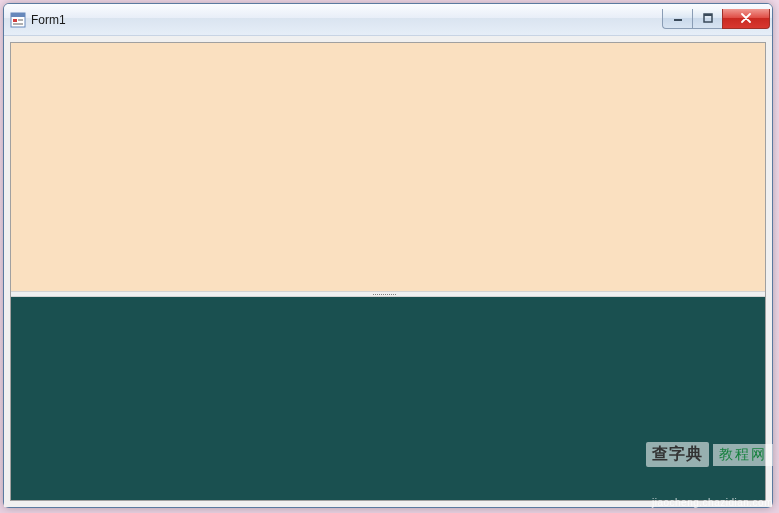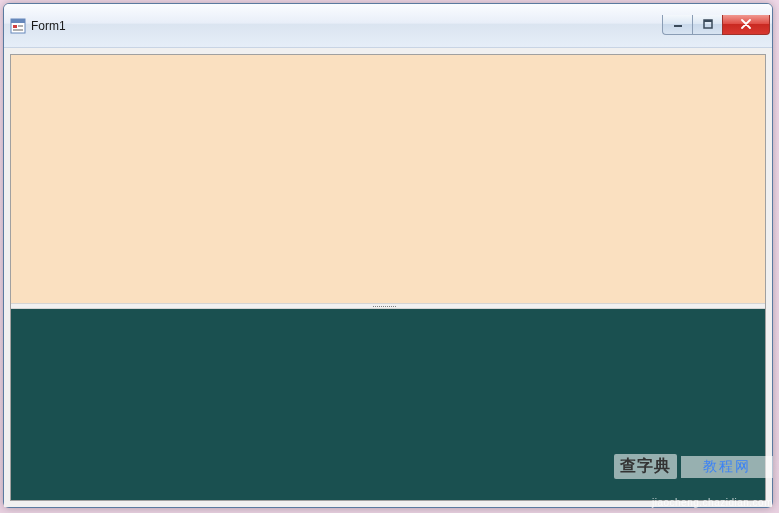--- a/index.html
+++ b/index.html
@@ -23,21 +23,21 @@
       width: 770px;
       height: 505px;
       background: #f0f0f0;
       border: 1px solid #5a7aa0;
       border-radius: 6px;
       box-shadow: 0 0 8px rgba(0,0,0,0.25);
       display: flex;
       flex-direction: column;
     }
     .titlebar {
-      height: 44px;
+      height: 32px;
       background: linear-gradient(to bottom, #fafcff 0%, #e8eef8 45%, #dae4f0 46%, #e6eef8 100%);
       border-bottom: 1px solid #c8d4e4;
       border-radius: 5px 5px 0 0;
       display: flex;
       align-items: center;
       padding: 0 2px 0 6px;
     }
     .app-icon {
       width: 16px;
       height: 16px;
@@ -136,41 +136,42 @@
       background: #1a5050;
     }
     .watermark {
       position: absolute;
       right: 6px;
       bottom: 5px;
       display: flex;
       flex-direction: column;
       align-items: flex-end;
       pointer-events: none;
+      gap: 12px;
     }
     .watermark-main {
       display: flex;
       align-items: center;
       gap: 4px;
     }
     .watermark-logo {
       background: rgba(255,255,255,0.55);
       padding: 2px 6px;
       border-radius: 2px;
       font-size: 16px;
       font-weight: bold;
       color: #333;
       letter-spacing: 1px;
     }
     .watermark-sub {
       background: rgba(255,255,255,0.55);
-      padding: 2px 22px;
+      padding: 2px 6px;
       border-radius: 0;
       font-size: 14px;
-      color: #3b82f6;
+      color: #15803d;
       letter-spacing: 2px;
     }
     .watermark-url {
       font-size: 10px;
       color: rgba(255,255,255,0.75);
       margin-top: 18px;
       letter-spacing: 0.5px;
     }
   </style>
 </head>

